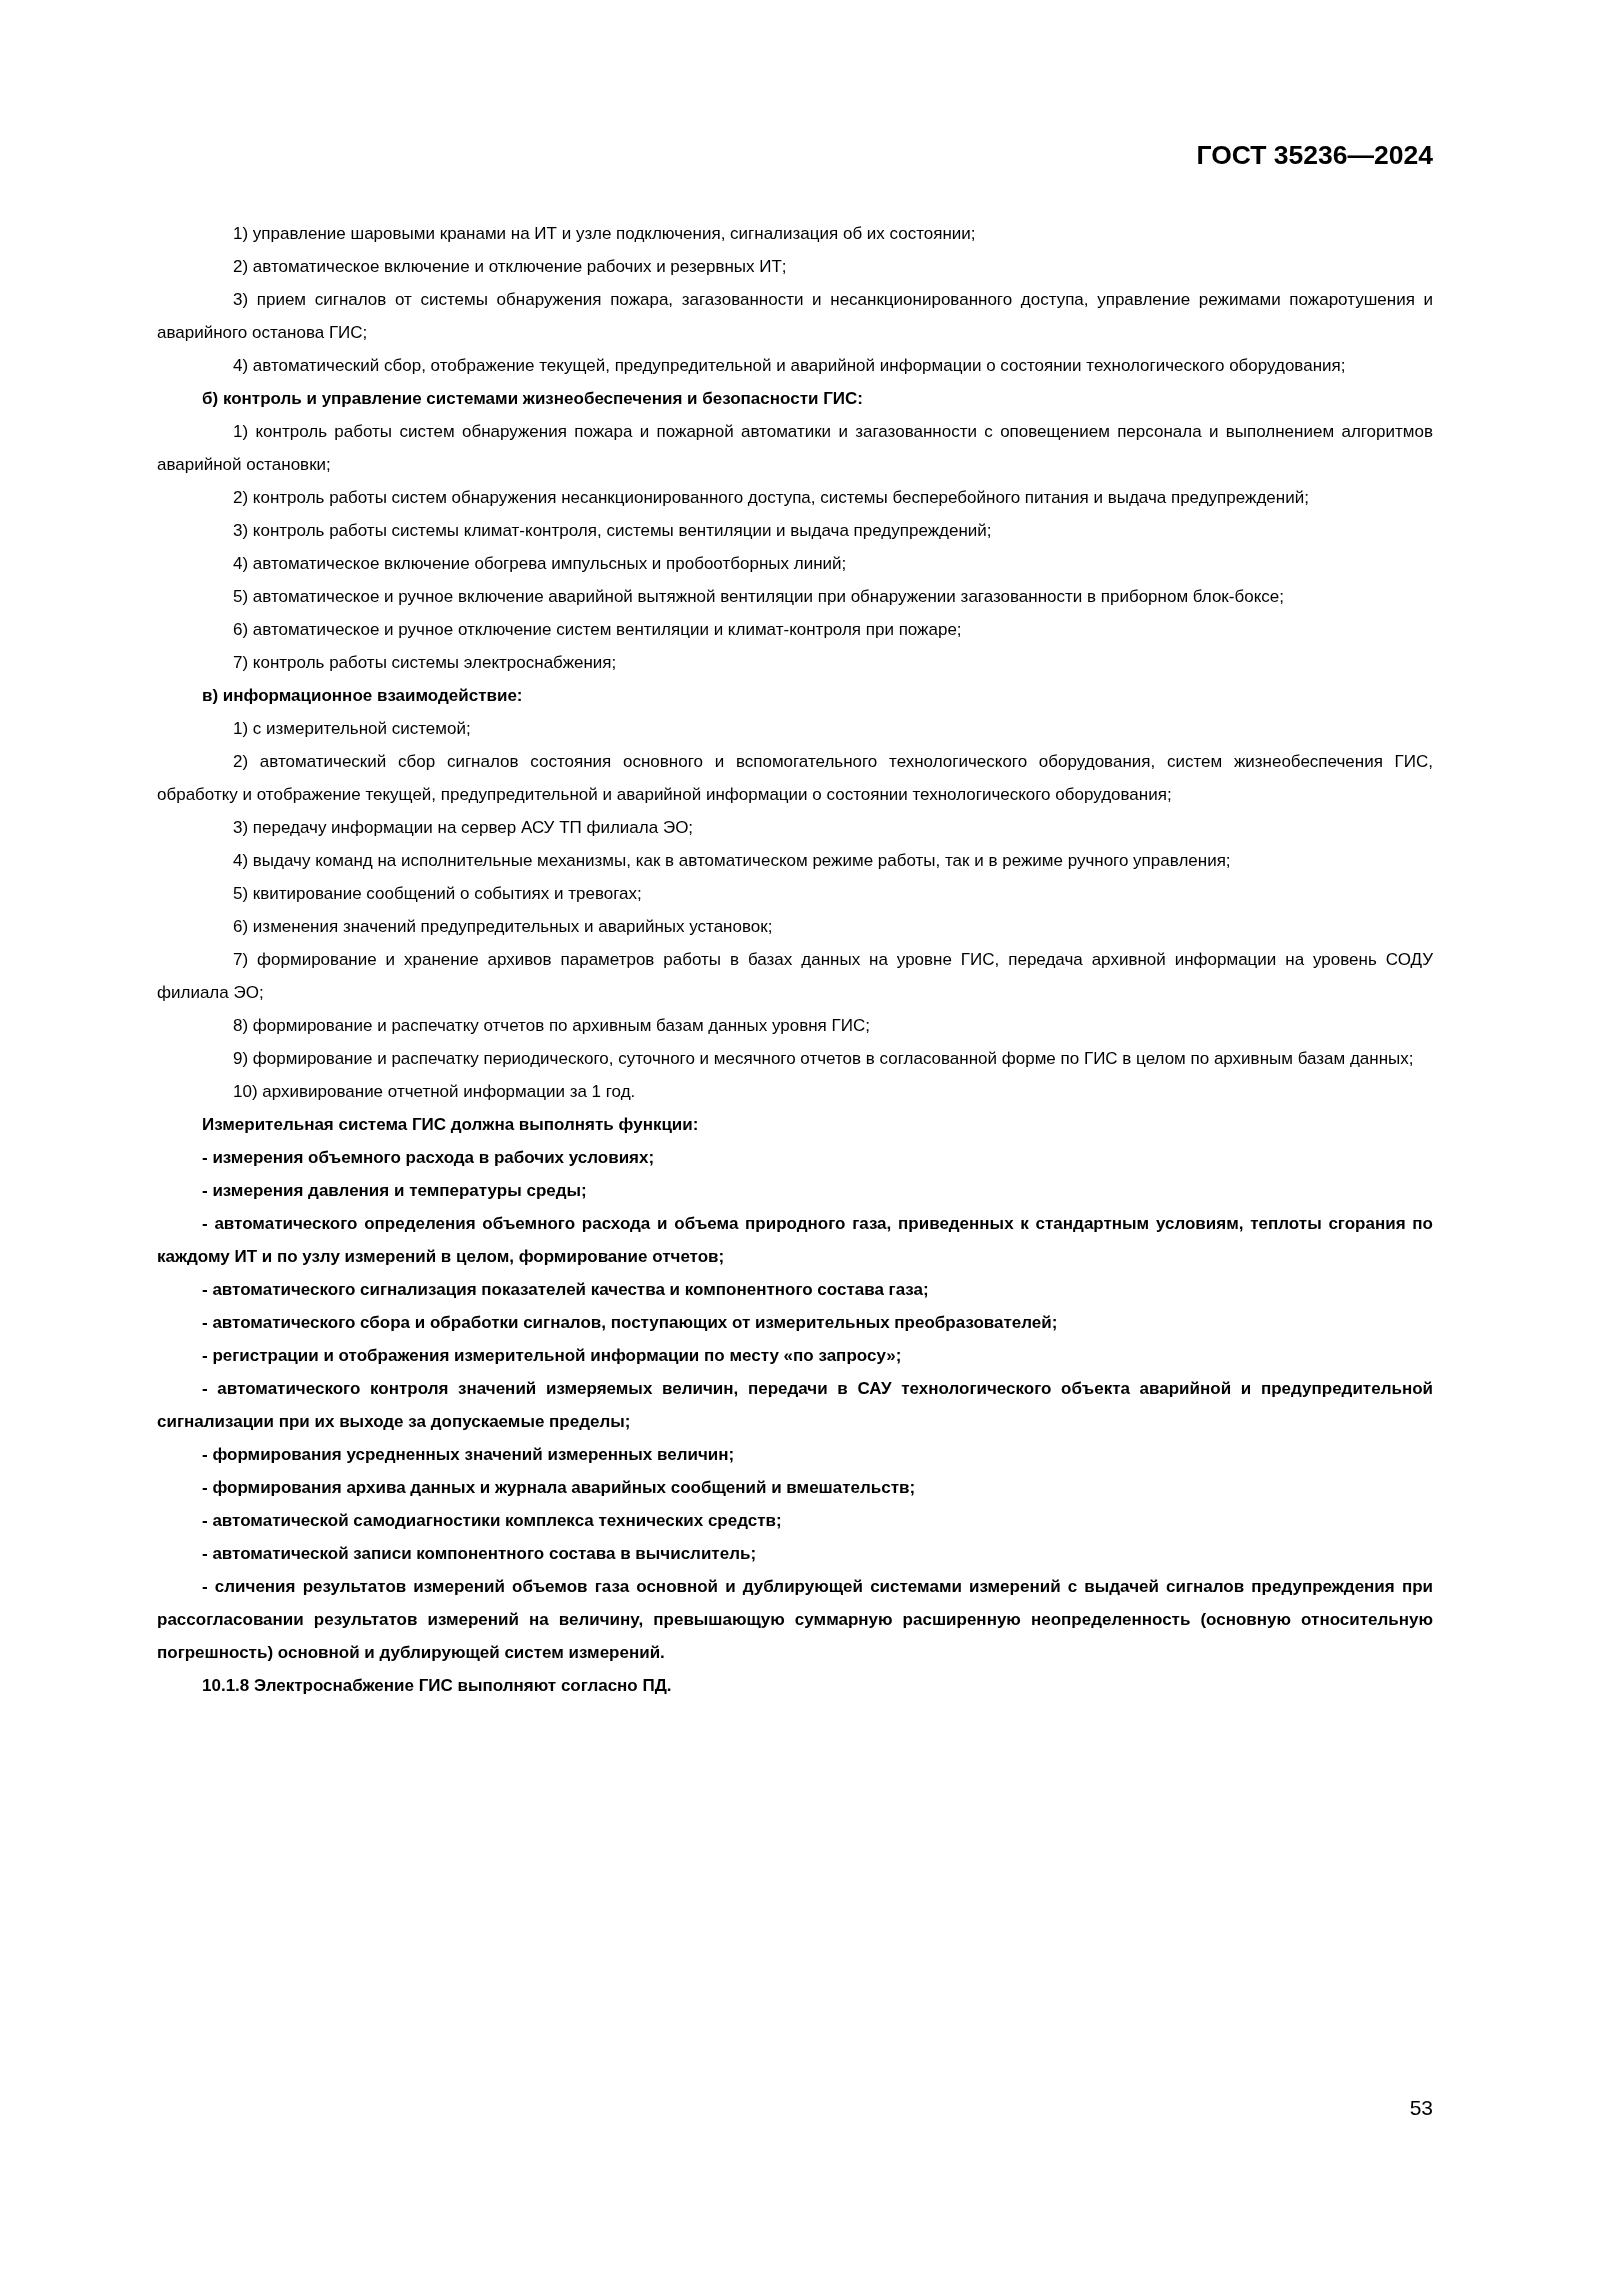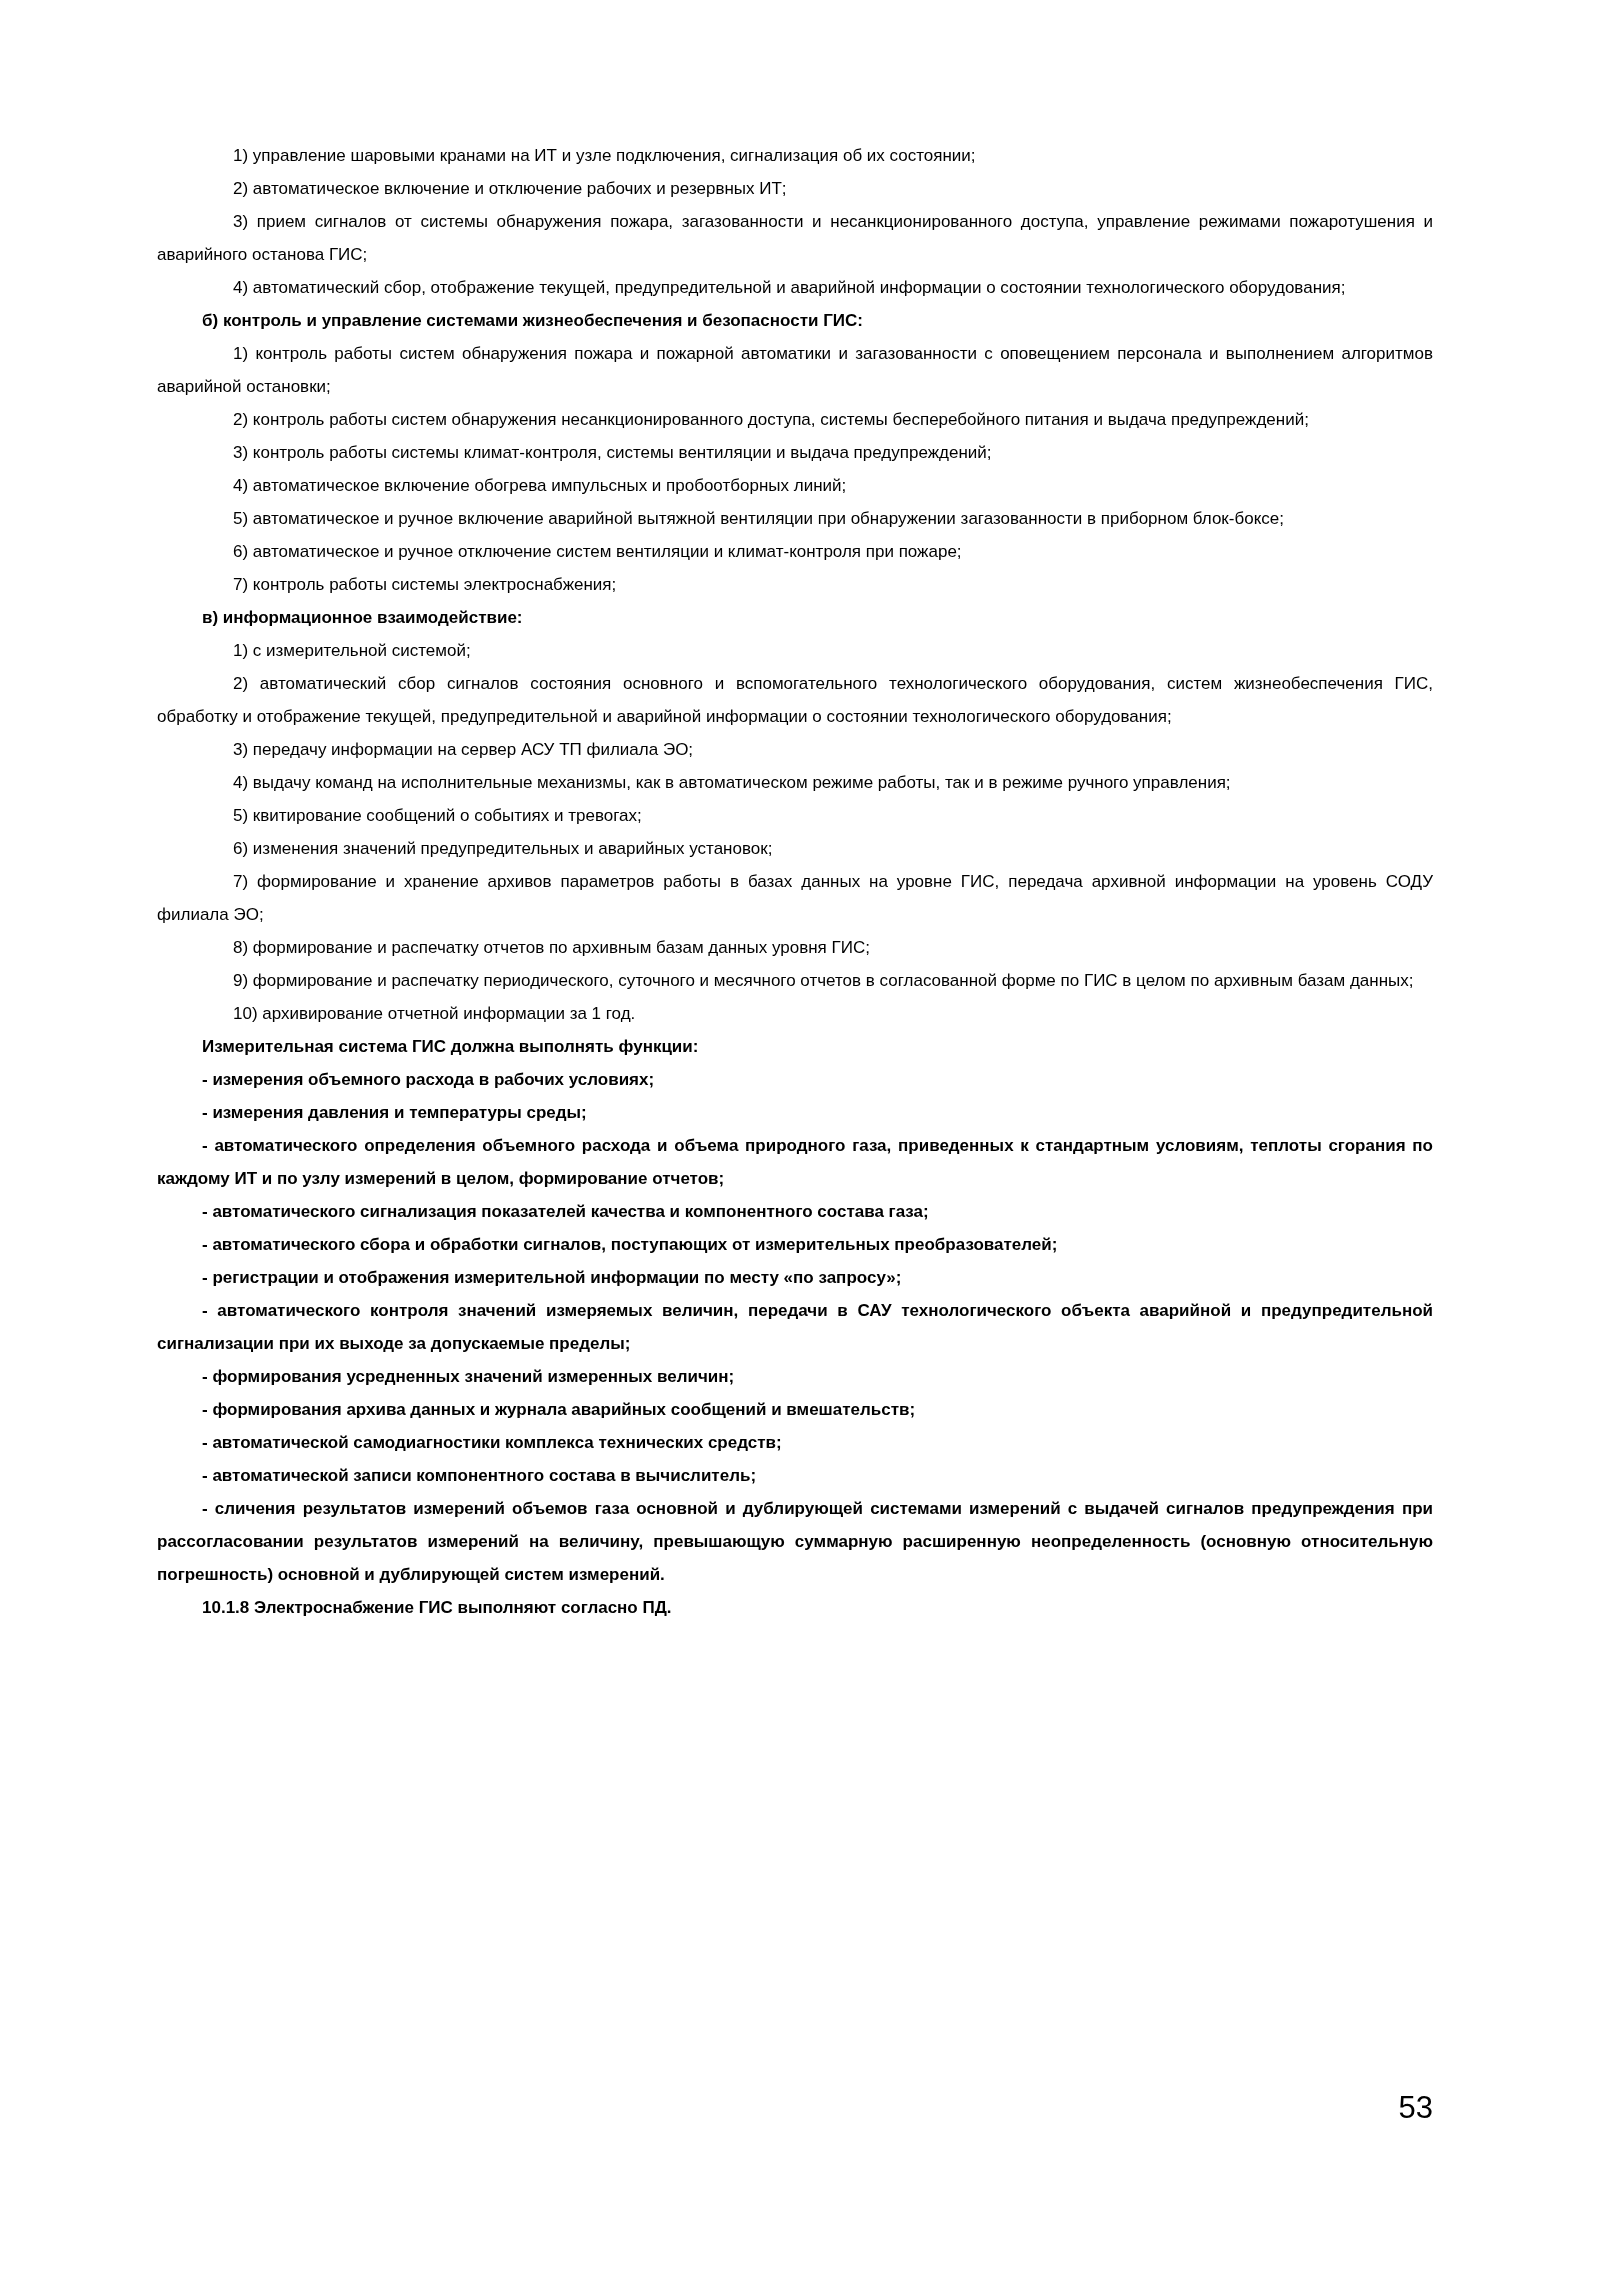--- a/index.html
+++ b/index.html
@@ -41,29 +41,32 @@
   .para.letter,
   .para.dash,
   .para.plain {
     text-indent: 45px;
     font-weight: bold;
   }
   .doc-footer {
     position: absolute;
     right: 188px;
     bottom: 169px;
-    font-size: 31px;
+    font-size: 21px;
     line-height: 33px;
   }
 </style>
 </head>
 <body>
 
 <div class="page">
 
+  <div class="doc-header">
+    <span>ГОСТ 35236—2024</span>
+  </div>
 
   <div class="doc-body">
       <p class="para num">1) управление шаровыми кранами на ИТ и узле подключения, сигнализация об их состоянии;</p>
       <p class="para num">2) автоматическое включение и отключение рабочих и резервных ИТ;</p>
       <p class="para num">3) прием сигналов от системы обнаружения пожара, загазованности и несанкционированного доступа, управление режимами пожаротушения и аварийного останова ГИС;</p>
       <p class="para num">4) автоматический сбор, отображение текущей, предупредительной и аварийной информации о состоянии технологического оборудования;</p>
       <p class="para letter">б) контроль и управление системами жизнеобеспечения и безопасности ГИС:</p>
       <p class="para num">1) контроль работы систем обнаружения пожара и пожарной автоматики и загазованности с оповещением персонала и выполнением алгоритмов аварийной остановки;</p>
       <p class="para num">2) контроль работы систем обнаружения несанкционированного доступа, системы бесперебойного питания и выдача предупреждений;</p>
       <p class="para num">3) контроль работы системы климат-контроля, системы вентиляции и выдача предупреждений;</p>

